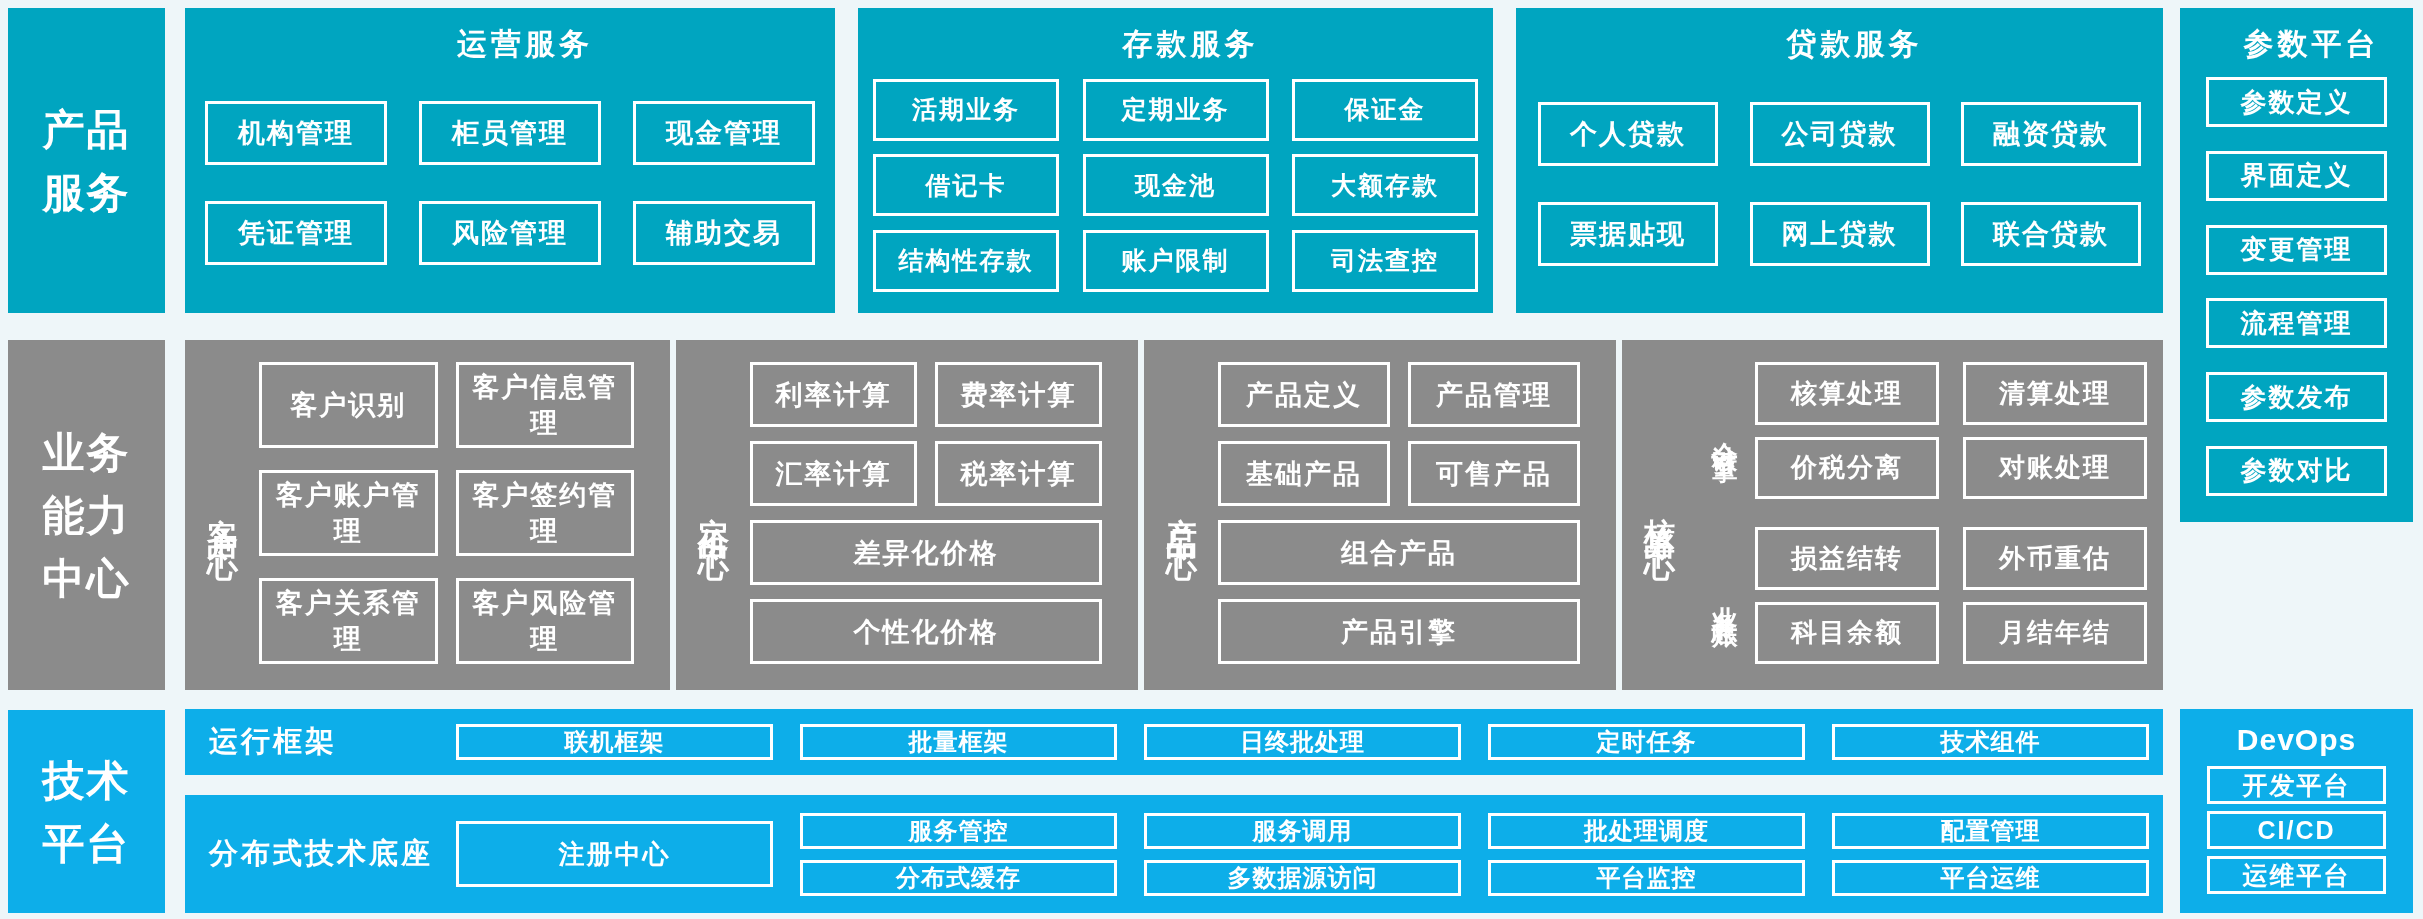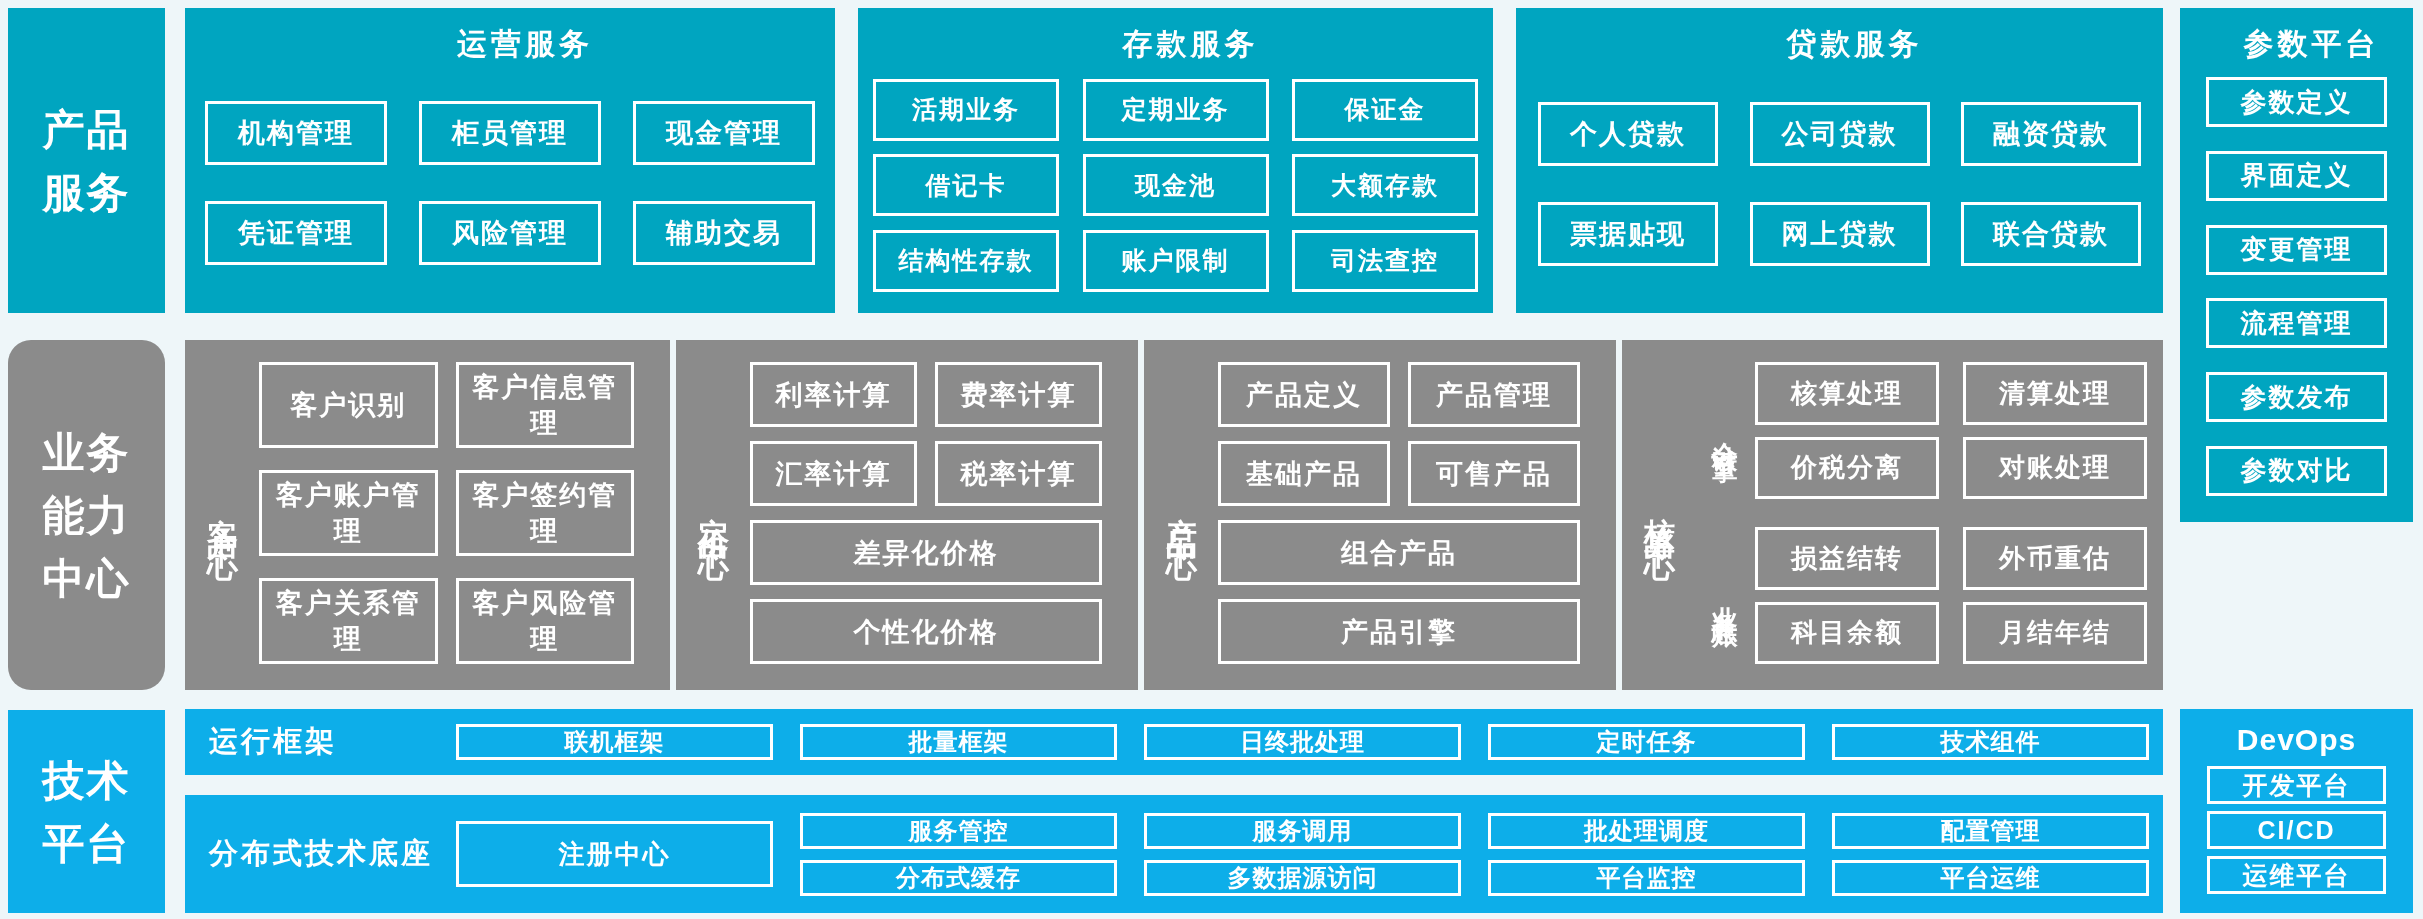--- a/index.html
+++ b/index.html
@@ -60,21 +60,21 @@
 </style>
 </head>
 <body>
 
 <div class="page">
 
   <div class="abs teal side" style="left:8px;top:8px;width:157px;height:305px;">
     <div class="side-label">产品
 服务</div>
   </div>
-  <div class="abs gray side" style="left:8px;top:340px;width:157px;height:350px;border-radius:23px;">
+  <div class="abs gray side" style="left:8px;top:340px;width:157px;height:350px;">
     <div class="side-label">业务
 能力
 中心</div>
   </div>
   <div class="abs blue side" style="left:8px;top:710px;width:157px;height:203px;">
     <div class="side-label">技术
 平台</div>
   </div>
 
   <div class="abs teal sec" style="left:185px;top:8px;width:650px;height:305px;">

